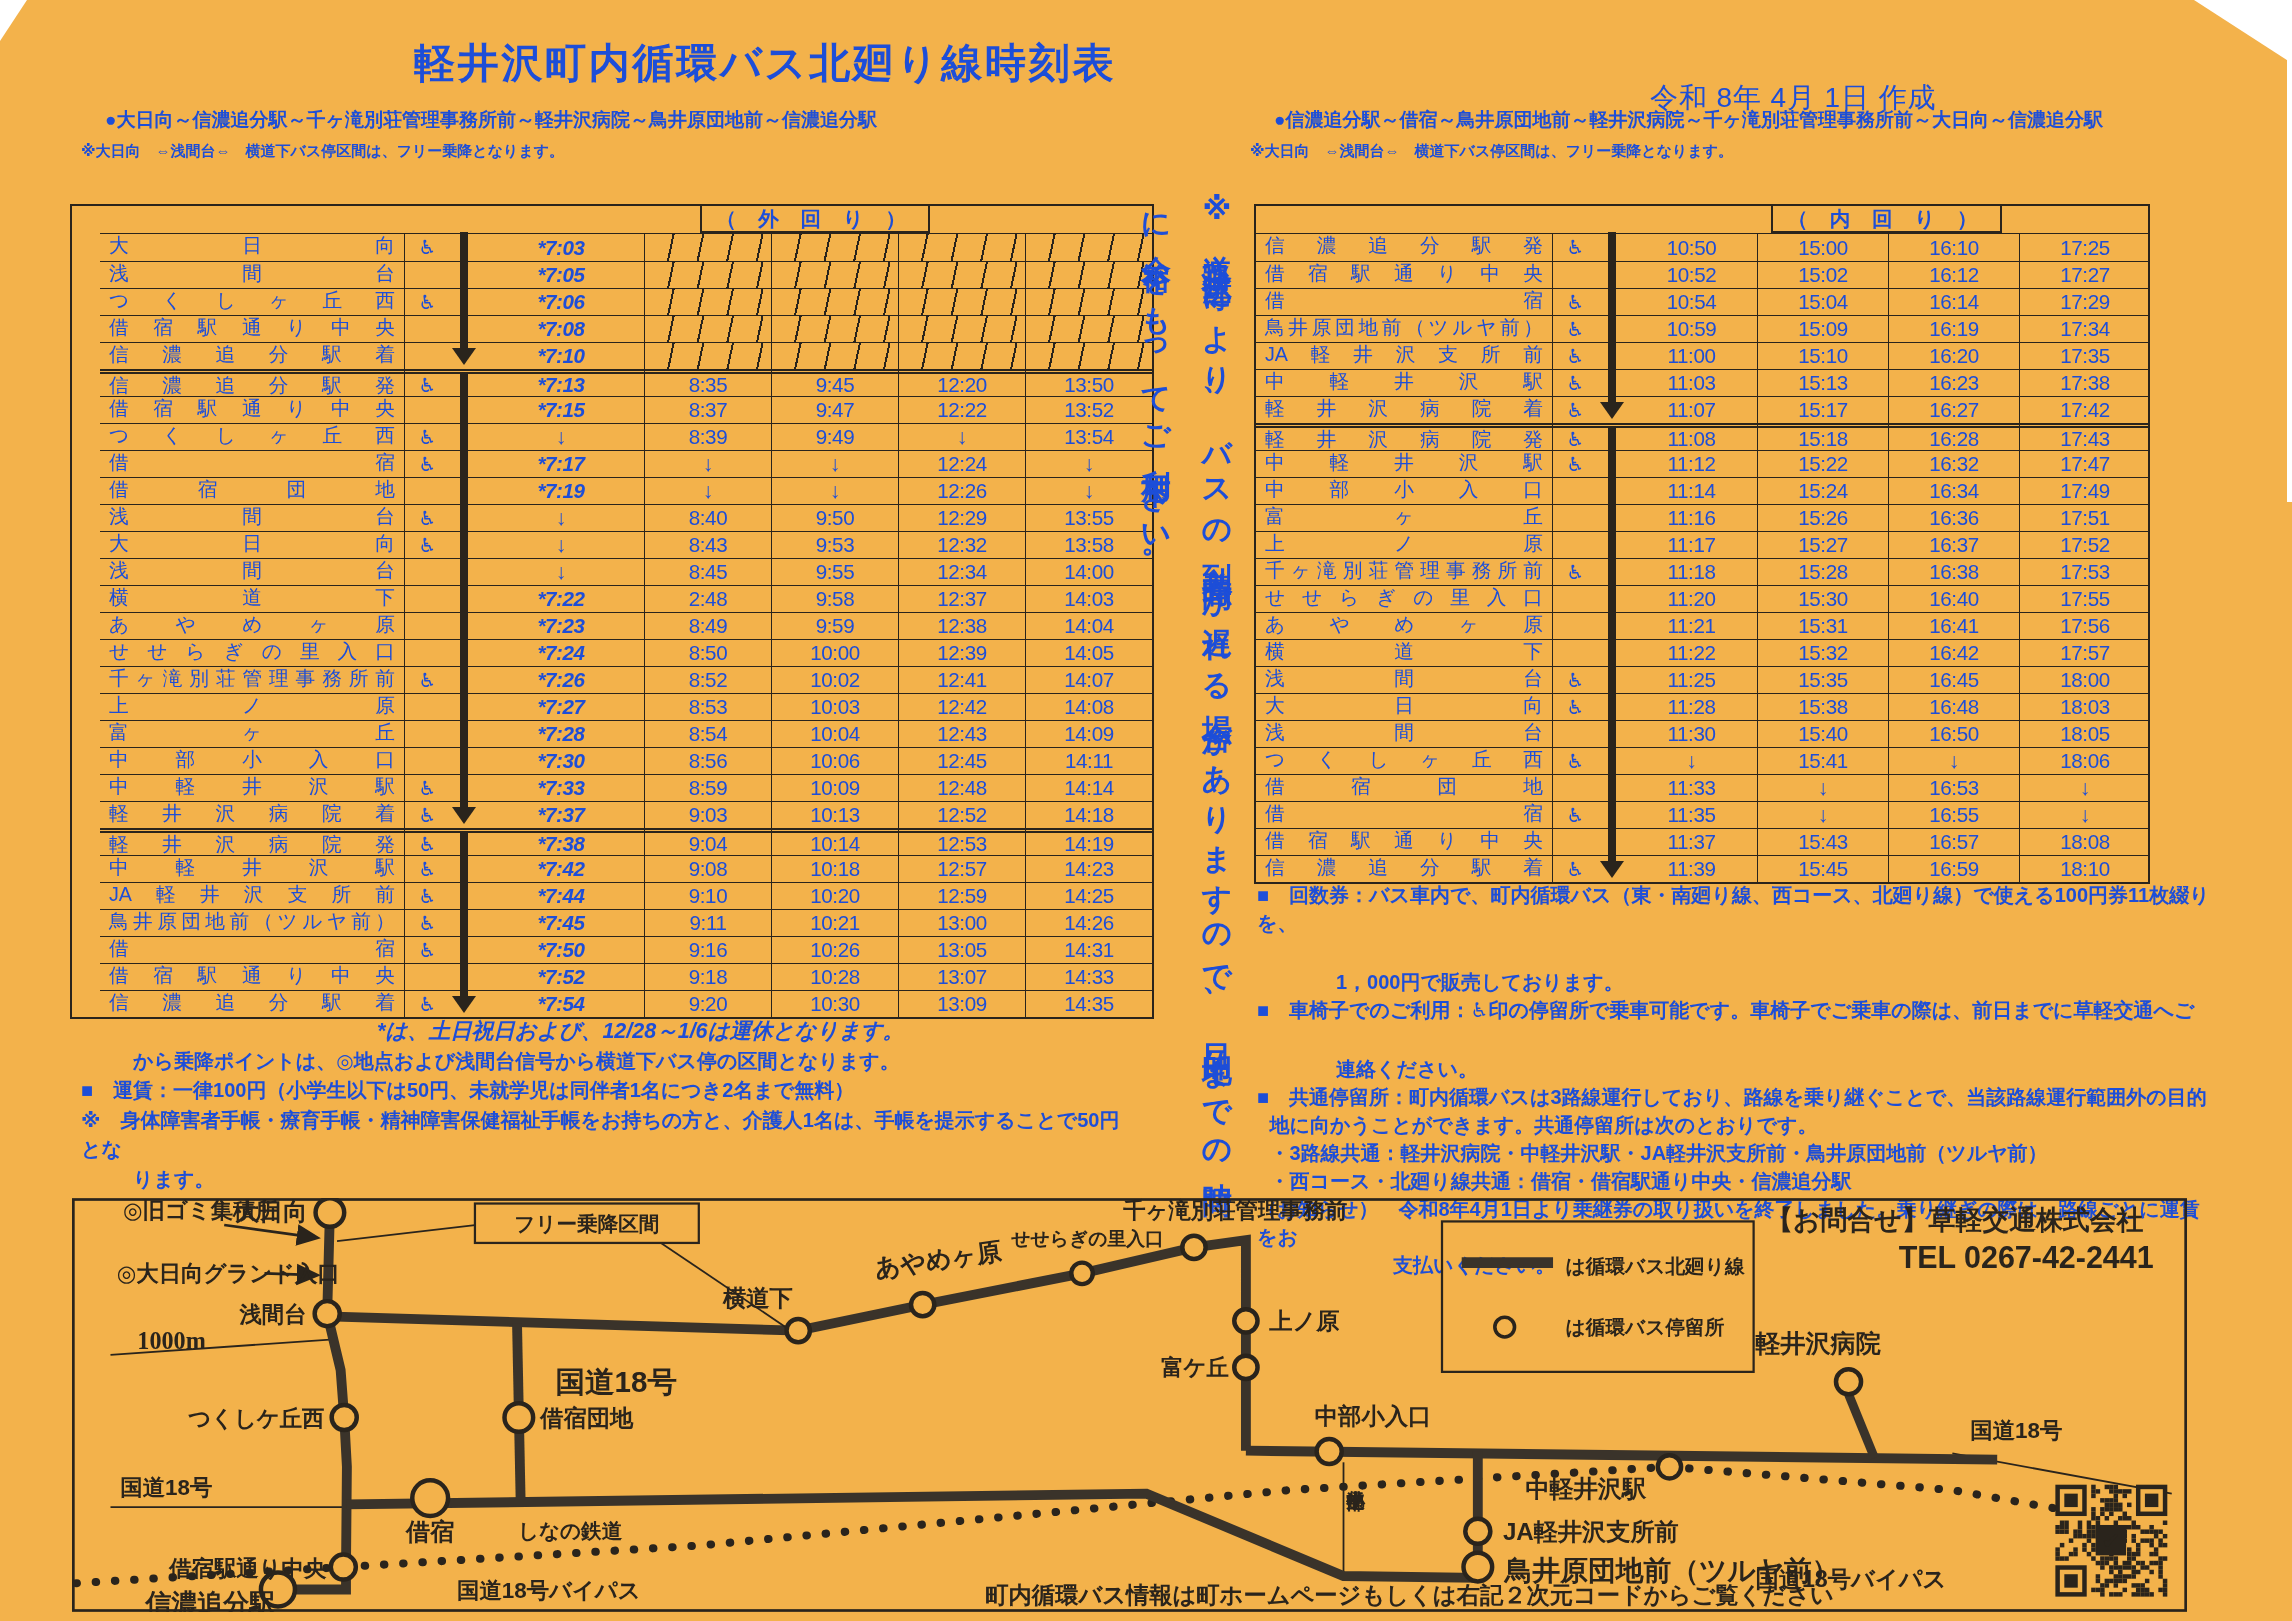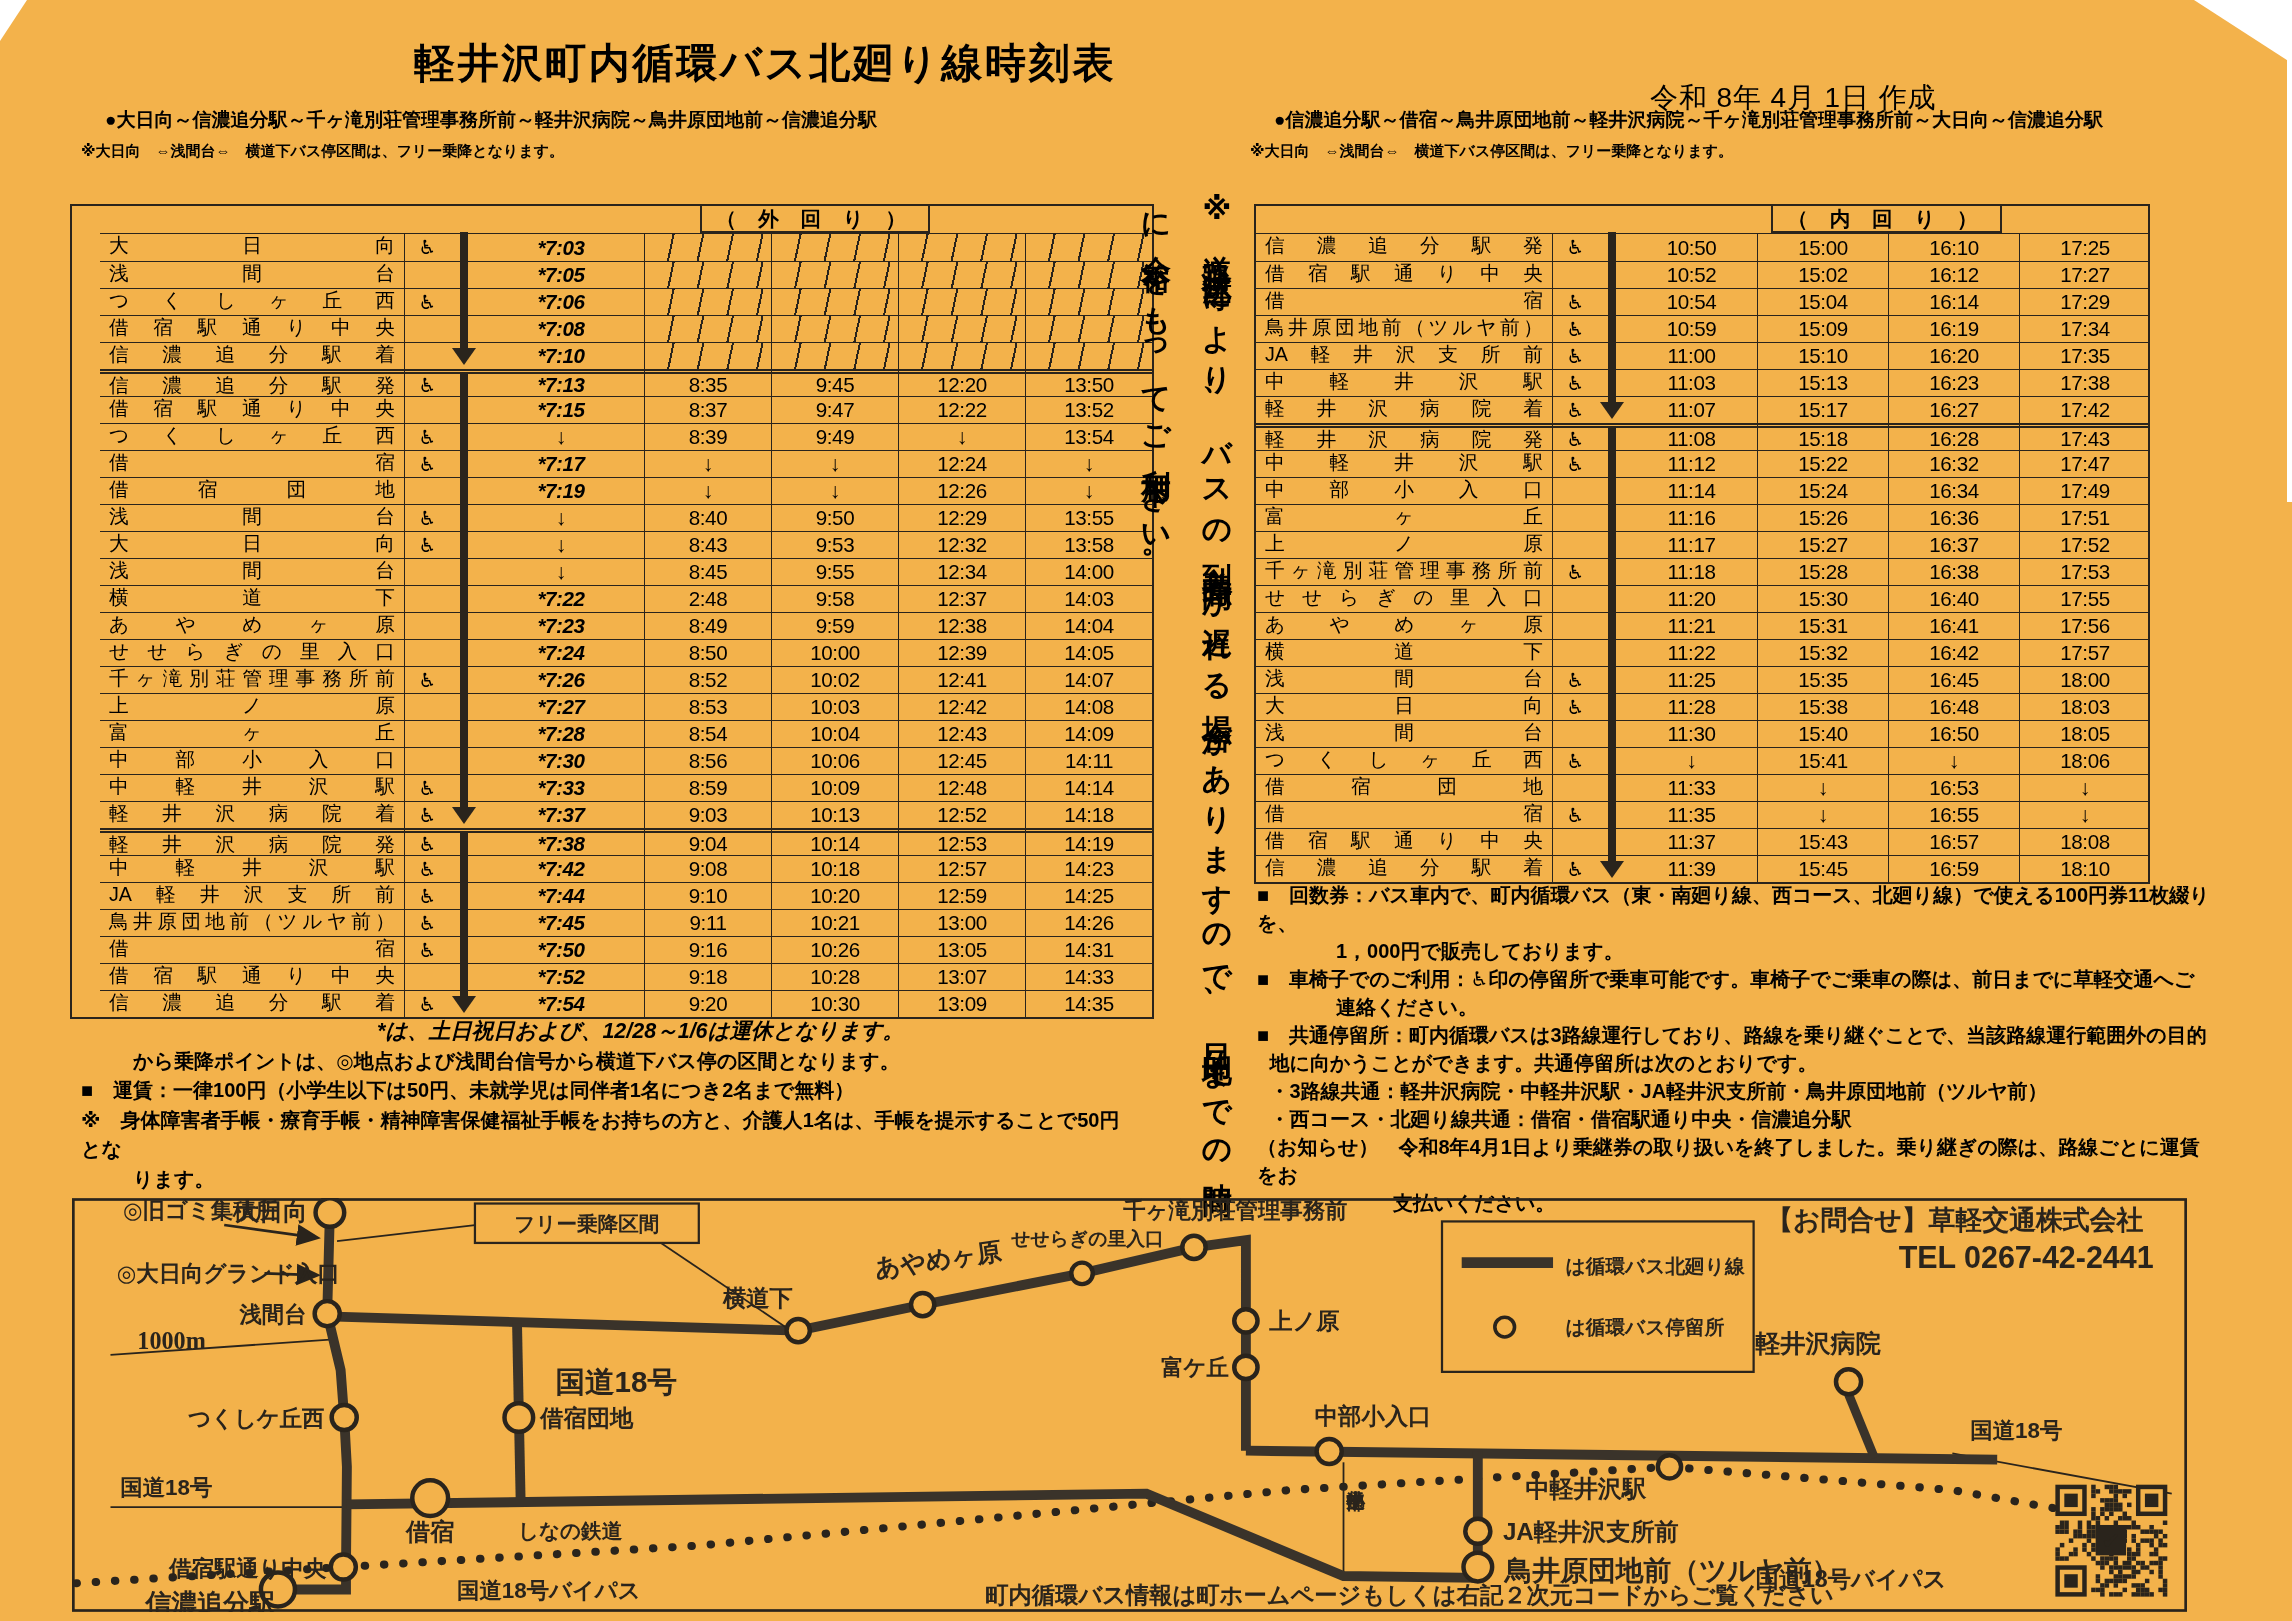--- a/index.html
+++ b/index.html
@@ -1,18 +1,18 @@
 <!DOCTYPE html>
 <html style="font-size:14.3px"><head>
 <meta charset="utf-8">
 <style>
   html,body{margin:0;padding:0;background:#9a9a9a;}
   .sheet{
     position:relative;width:2293px;height:1621px;overflow:hidden;
-    background:#f3b24b;color:#000000;
+    background:#f3b24b;color:#1d4ed8;
     font-family:"Liberation Sans","DejaVu Sans",sans-serif;
     --ink:#2a241c;
   }
   .abs{position:absolute;}
   
   .title{left:414px;top:36px;font-size:41px;font-weight:700;letter-spacing:2.7px;}
   .created{left:1650px;top:79px;font-size:28px;font-weight:400;letter-spacing:0.9px;}
   .routeline{font-size:19px;font-weight:700;white-space:nowrap;margin-left:24px;}
   .freeline{font-size:15px;font-weight:700;white-space:nowrap;}
   
@@ -47,21 +47,21 @@
   .vnote{left:1123px;top:192px;width:125px;height:992px;
     writing-mode:vertical-rl;text-orientation:upright;
     font-size:29.6px;font-weight:700;letter-spacing:6.3px;line-height:61px;}
   
   .nl{left:81px;top:1017px;width:1052px;font-size:20px;font-weight:700;}
   .nl div{line-height:29.6px;}
   .nr{left:1257px;top:881px;width:958px;font-size:20px;font-weight:700;}
   .nr div{line-height:28px;}
   .c-ast{font-style:italic;padding-left:296px;font-size:21.5px;}
   .ind1{padding-left:52px;}
-  .i1{padding-left:79px;}
+  .i1{padding-left:79px;margin-top:31px;}
   .ih{padding-left:12.5px;}
   .i2{padding-left:136px;}
   
   .map{left:72px;top:1198px;}
   svg text{fill:var(--ink);}
   .vtext{writing-mode:vertical-rl;text-orientation:upright;}
   
   .corner-tr{right:0;top:0;width:99px;height:64px;background:#fff;clip-path:polygon(100% 0,0 0,100% 100%);}
   .corner-tl{left:0;top:0;width:27px;height:41px;background:#fff;clip-path:polygon(0 0,100% 0,0 100%);}
   .edge-r{right:0;top:0;width:6.3px;height:502px;background:#fff;}

